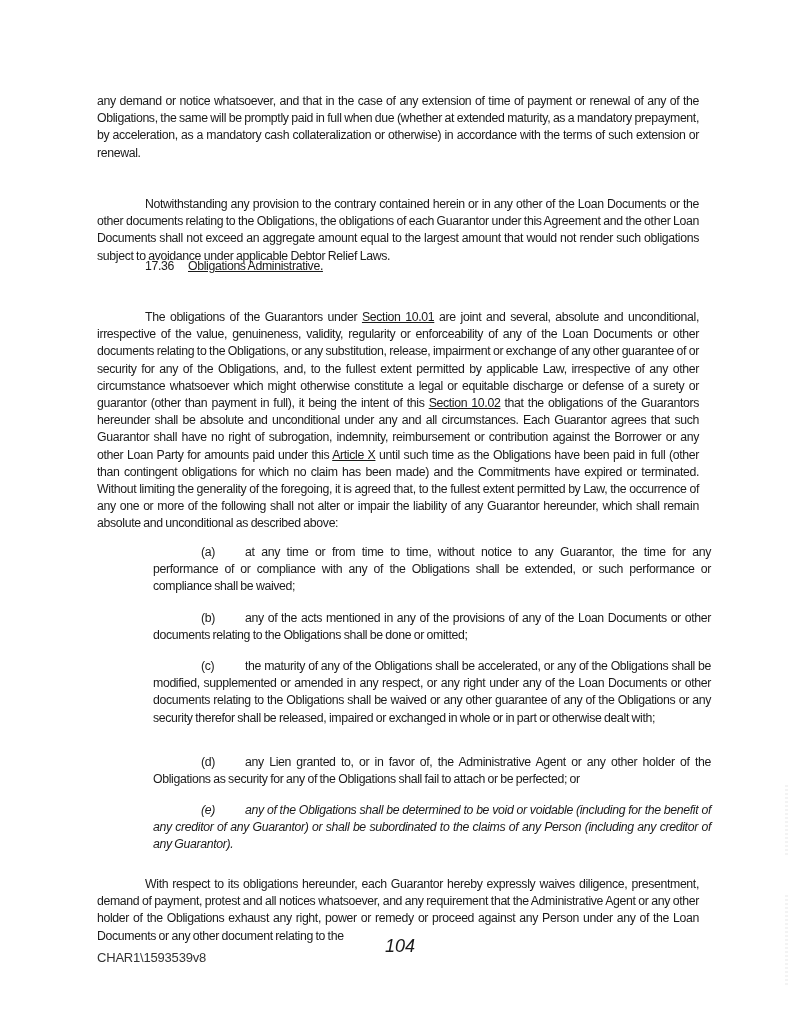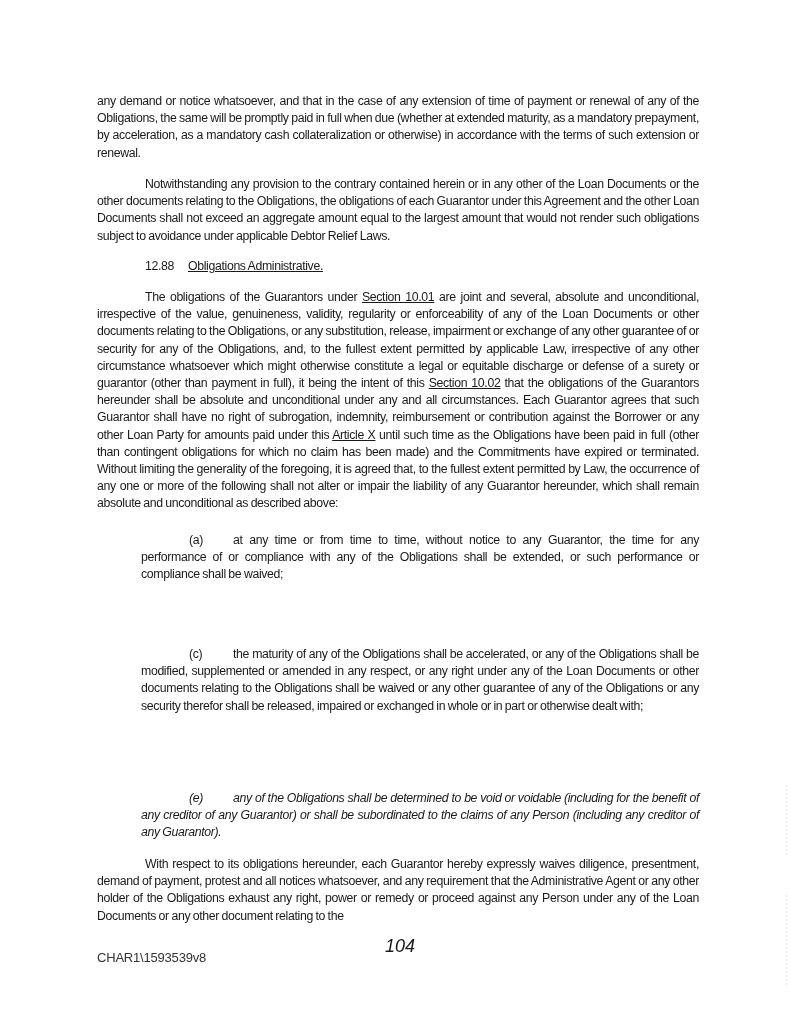--- a/index.html
+++ b/index.html
@@ -6,54 +6,56 @@
   body { width: 791px; height: 1024px; position: relative; overflow: hidden; }
   .page {
     position: absolute; left: 0; top: 0; width: 791px; height: 1024px;
     font-family: "Liberation Sans", sans-serif; color: #1a1a1a;
     font-size: 12.3px; letter-spacing: -0.35px; word-spacing: -0.5px;
   }
   .text-block {
     position: absolute; left: 97px; width: 602px;
     line-height: 17.2px; text-align: justify; margin: 0;
   }
-  .text-block.indented { text-indent: 48px; }
+  .text-block.indented { text-indent: 48px; margin-top: 20px; }
   .sub-block {
     position: absolute; left: 141px; width: 558px;
-    line-height: 17.2px; text-align: justify; margin: 0;
+    line-height: 17.2px; text-align: justify; margin: 12px;
     text-indent: 48px;
   }
   .sub-label { display: inline-block; width: 44px; text-indent: 0; }
   .heading { position: absolute; left: 145px; top: 258px; line-height: 17px; }
   .heading .num { display: inline-block; width: 43px; }
   u { text-decoration: underline; text-underline-offset: 1px; }
   .page-number { position: absolute; left: 385px; top: 936px; font-size: 18px; letter-spacing: 0; font-style: italic; }
   .doc-id { position: absolute; left: 97px; top: 950px; font-size: 13px; letter-spacing: -0.2px; color: #333; }
   .edge-noise { position: absolute; left: 785px; width: 3px; background: repeating-linear-gradient(#f3f3f3 0 2px, #ffffff 2px 4px); }
 </style>
 </head>
 <body>
 
 <div class="page">
 
   <p class="text-block" style="top:93px;">any demand or notice whatsoever, and that in the case of any extension of time of payment or renewal of any of the Obligations, the same will be promptly paid in full when due (whether at extended maturity, as a mandatory prepayment, by acceleration, as a mandatory cash collateralization or otherwise) in accordance with the terms of such extension or renewal.</p>
 
   <p class="text-block indented" style="top:176px;">Notwithstanding any provision to the contrary contained herein or in any other of the Loan Documents or the other documents relating to the Obligations, the obligations of each Guarantor under this Agreement and the other Loan Documents shall not exceed an aggregate amount equal to the largest amount that would not render such obligations subject to avoidance under applicable Debtor Relief Laws.</p>
 
   <div class="heading">
-    <span class="num">12.88</span><u>Obligations Administrative.</u>
+    <span class="num">17.36</span><u>Obligations Administrative.</u>
   </div>
 
   <p class="text-block indented" style="top:289px;"><span>The obligations of the Guarantors under </span><u>Section 10.01</u><span> are joint and several, absolute and unconditional, irrespective of the value, genuineness, validity, regularity or enforceability of any of the Loan Documents or other documents relating to the Obligations, or any substitution, release, impairment or exchange of any other guarantee of or security for any of the Obligations, and, to the fullest extent permitted by applicable Law, irrespective of any other circumstance whatsoever which might otherwise constitute a legal or equitable discharge or defense of a surety or guarantor (other than payment in full), it being the intent of this </span><u>Section 10.02</u><span> that the obligations of the Guarantors hereunder shall be absolute and unconditional under any and all circumstances.  Each Guarantor agrees that such Guarantor shall have no right of subrogation, indemnity, reimbursement or contribution against the Borrower or any other Loan Party for amounts paid under this </span><u>Article X</u><span> until such time as the Obligations have been paid in full (other than contingent obligations for which no claim has been made) and the Commitments have expired or terminated.  Without limiting the generality of the foregoing, it is agreed that, to the fullest extent permitted by Law, the occurrence of any one or more of the following shall not alter or impair the liability of any Guarantor hereunder, which shall remain absolute and unconditional as described above:</span></p>
 
   <p class="sub-block" style="top:532px;"><span class="sub-label">(a)</span><span>at any time or from time to time, without notice to any Guarantor, the time for any performance of or compliance with any of the Obligations shall be extended, or such performance or compliance shall be waived;</span></p>
 
+  <p class="sub-block" style="top:598px;"><span class="sub-label">(b)</span><span>any of the acts mentioned in any of the provisions of any of the Loan Documents or other documents relating to the Obligations shall be done or omitted;</span></p>
 
   <p class="sub-block" style="top:646px;"><span class="sub-label">(c)</span><span>the maturity of any of the Obligations shall be accelerated, or any of the Obligations shall be modified, supplemented or amended in any respect, or any right under any of the Loan Documents or other documents relating to the Obligations shall be waived or any other guarantee of any of the Obligations or any security therefor shall be released, impaired or exchanged in whole or in part or otherwise dealt with;</span></p>
 
+  <p class="sub-block" style="top:742px;"><span class="sub-label">(d)</span><span>any Lien granted to, or in favor of, the Administrative Agent or any other holder of the Obligations as security for any of the Obligations shall fail to attach or be perfected; or</span></p>
 
   <p class="sub-block" style="top:790px;font-style:italic;"><span class="sub-label">(e)</span><span>any of the Obligations shall be determined to be void or voidable (including for the benefit of any creditor of any Guarantor) or shall be subordinated to the claims of any Person (including any creditor of any Guarantor).</span></p>
 
   <p class="text-block indented" style="top:856px;">With respect to its obligations hereunder, each Guarantor hereby expressly waives diligence, presentment, demand of payment, protest and all notices whatsoever, and any requirement that the Administrative Agent or any other holder of the Obligations exhaust any right, power or remedy or proceed against any Person under any of the Loan Documents or any other document relating to the</p>
 
   <div class="page-number">104</div>
   <div class="doc-id">CHAR1\1593539v8</div>
 
   <div class="edge-noise" style="top:785px;height:70px;"></div>
   <div class="edge-noise" style="top:895px;height:90px;"></div>

